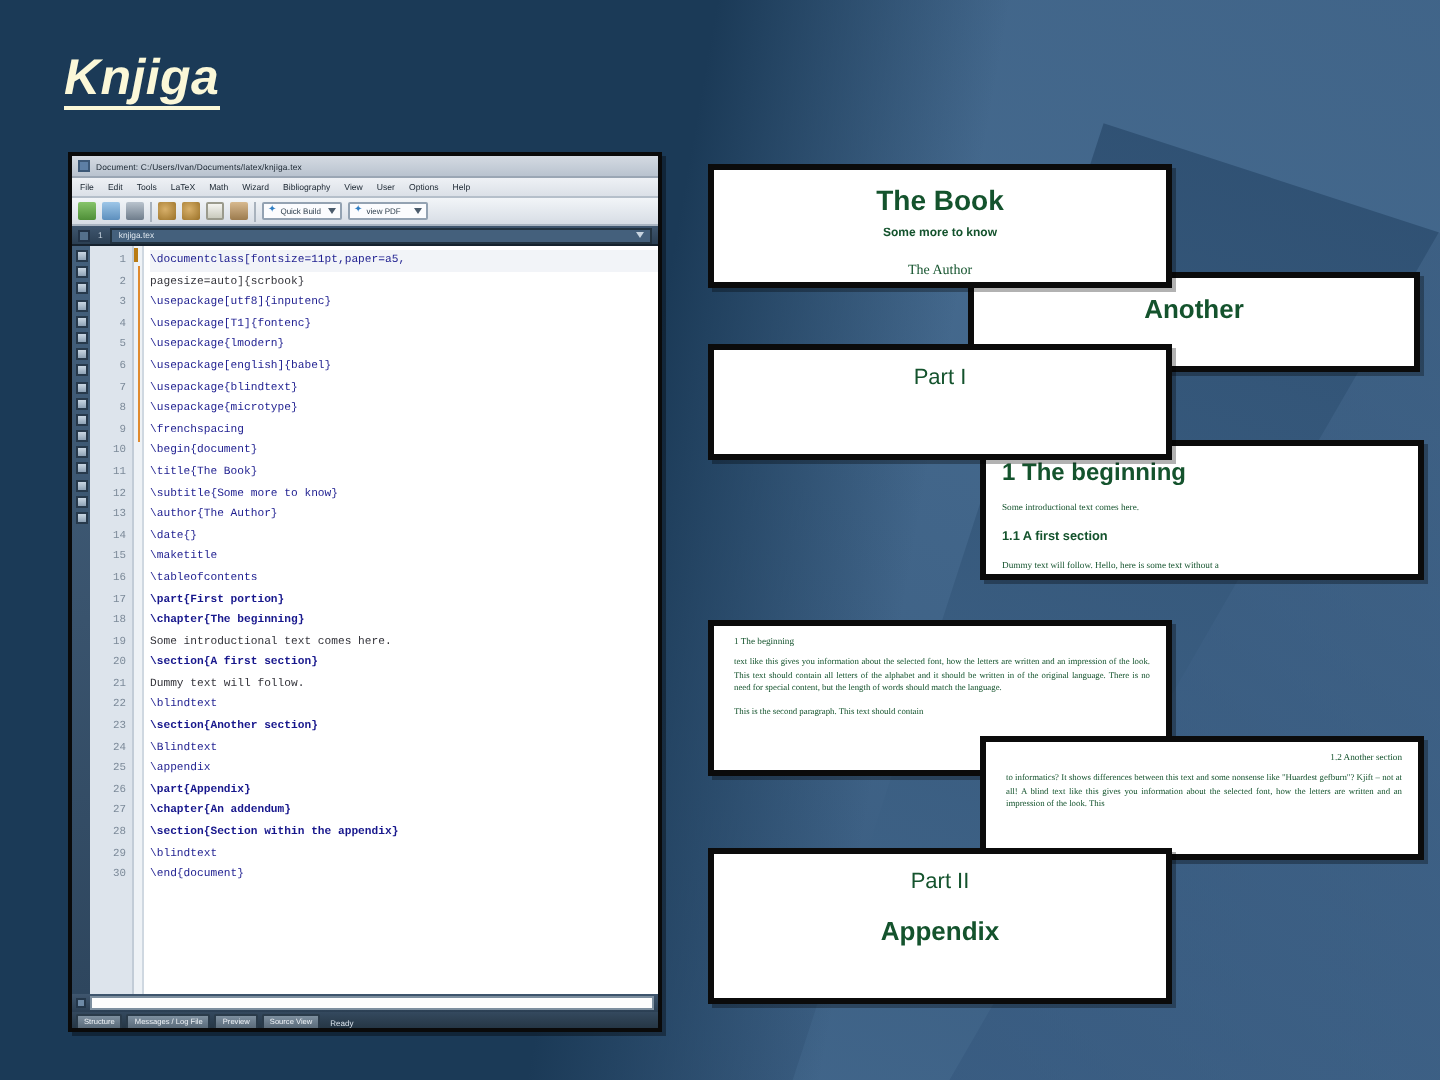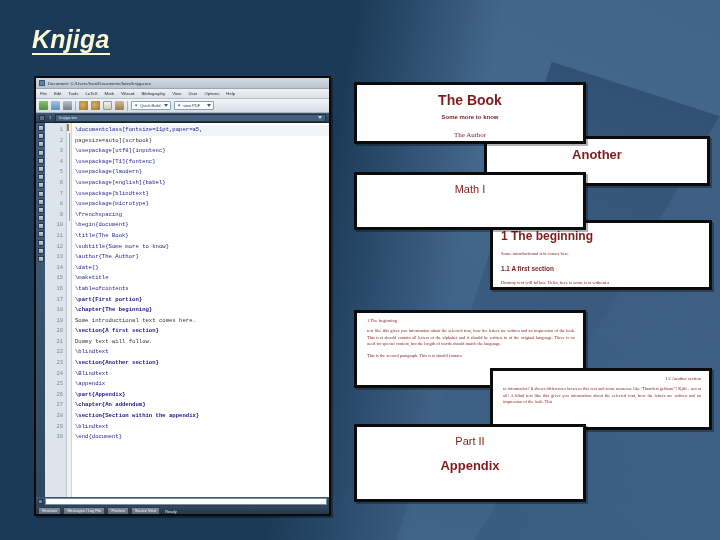--- a/index.html
+++ b/index.html
@@ -190,21 +190,21 @@
   .ew-tabsrow .ready { font-size: 4px; color: #dbe5ee; margin-left: 3px; white-space: nowrap; }
 
   
   .pdf-panel {
     position: absolute;
     background: #ffffff;
     border: 3px solid #0b0b0b;
     box-shadow: 2px 2px 0 rgba(0,0,0,.3);
     overflow: hidden;
     font-family: "Liberation Serif", serif;
-    color: #7f1d1d;
+    color: #14532d;
   }
   #panel-title    { left: 354px; top: 82px;  width: 232px; height: 62px; z-index: 5; }
   #panel-contents { left: 484px; top: 136px; width: 226px; height: 50px; z-index: 4; }
   #panel-part1    { left: 354px; top: 172px; width: 232px; height: 58px; z-index: 6; }
   #panel-chapter  { left: 490px; top: 220px; width: 222px; height: 70px; z-index: 5; }
   #panel-body     { left: 354px; top: 310px; width: 232px; height: 78px; z-index: 4; }
   #panel-another  { left: 490px; top: 368px; width: 222px; height: 62px; z-index: 5; }
   #panel-part2    { left: 354px; top: 424px; width: 232px; height: 78px; z-index: 6; }
 
   .pdf-center { text-align: center; }
@@ -397,21 +397,21 @@
   <div class="pp-title">The Book</div>
   <div class="pp-sub">Some more to know</div>
   <div class="pp-author">The Author</div>
 </div>
 
 <div class="pdf-panel pdf-center" id="panel-contents">
   <div class="pp-contents">Another</div>
 </div>
 
 <div class="pdf-panel pdf-center" id="panel-part1">
-  <div class="pp-part">Math I</div>
+  <div class="pp-part">Part I</div>
 </div>
 
 <div class="pdf-panel" id="panel-chapter">
   <div class="pp-h1">1  The beginning</div>
   <div class="pp-para">Some introductional text comes here.</div>
   <div class="pp-h2">1.1  A first section</div>
   <div class="pp-para">Dummy text will follow. Hello, here is some text without a</div>
 </div>
 
 <div class="pdf-panel" id="panel-body">

